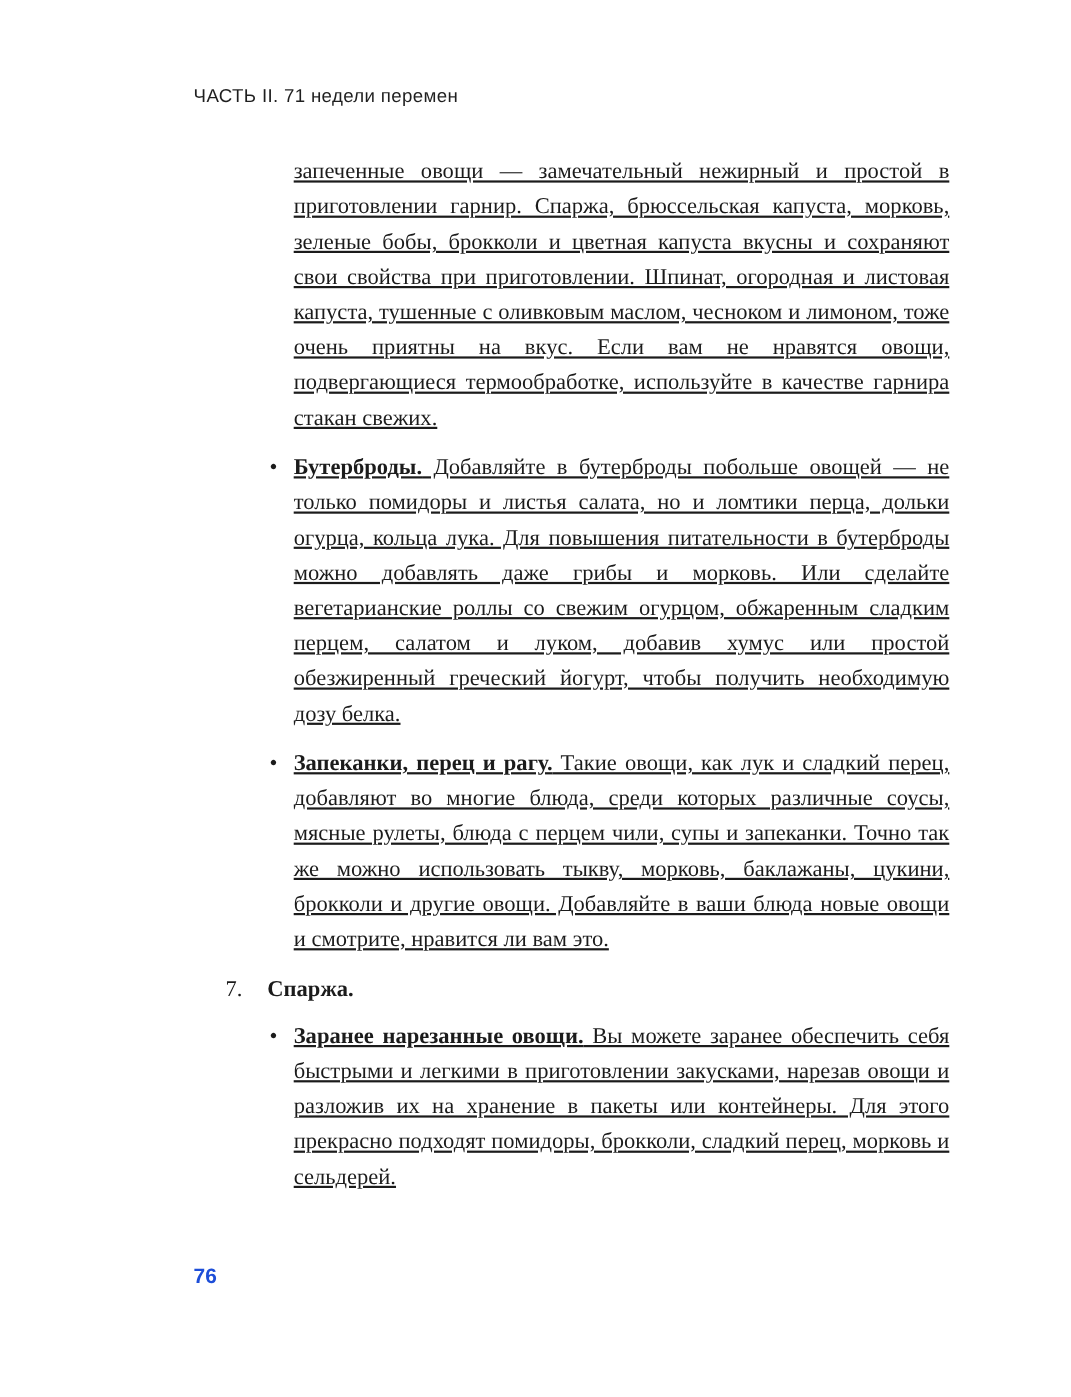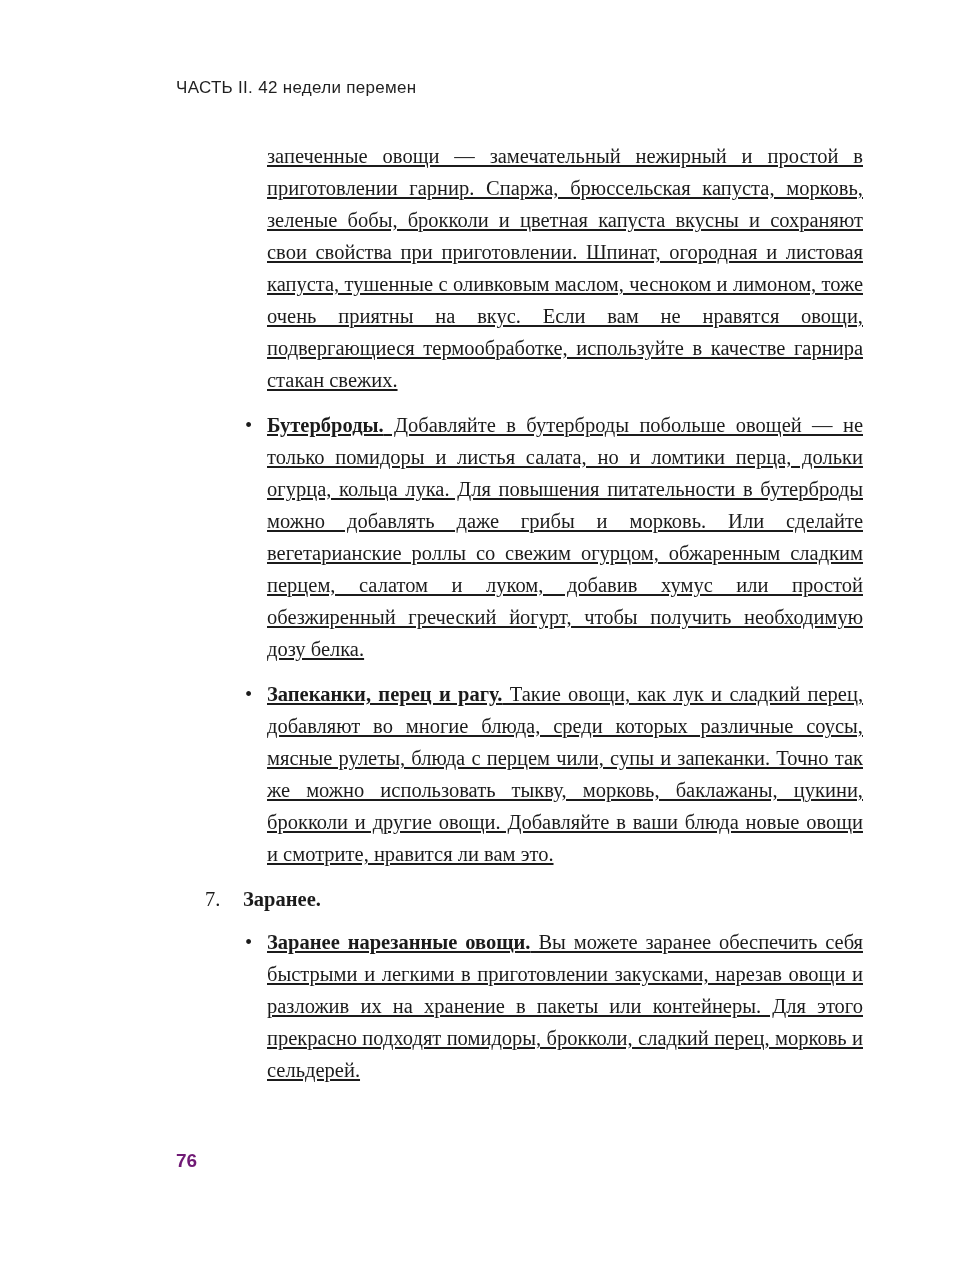--- a/index.html
+++ b/index.html
@@ -54,46 +54,46 @@
     width: 38px;
   }
   .numbered-item .num-label { font-weight: bold; }
   .page-number {
     position: absolute;
     left: 176px;
     top: 1150px;
     font-family: "Liberation Sans", sans-serif;
     font-weight: bold;
     font-size: 19px;
-    color: #701a75;
+    color: #1d4ed8;
   }
 </style>
 </head>
 <body>
 
 <div class="page">
 
-  <div class="running-header">ЧАСТЬ II. 42 недели перемен</div>
+  <div class="running-header">ЧАСТЬ II. 71 недели перемен</div>
 
   <div class="content">
 
     <p class="para continuation">запеченные овощи — замечательный нежирный и простой в приготовлении гарнир. Спаржа, брюссельская капуста, морковь, зеленые бобы, брокколи и цветная капуста вкусны и сохраняют свои свойства при приготовлении. Шпинат, огородная и листовая капуста, тушенные с оливковым маслом, чесноком и лимоном, тоже очень приятны на вкус. Если вам не нравятся овощи, подвергающиеся термообработке, используйте в качестве гарнира стакан свежих.</p>
 
     <div class="bullet-item">
       <span class="bullet-marker">•</span>
       <p class="para"><span class="lead">Бутерброды.</span><span> Добавляйте в бутерброды побольше овощей — не только помидоры и листья салата, но и ломтики перца, дольки огурца, кольца лука. Для повышения питательности в бутерброды можно добавлять даже грибы и морковь. Или сделайте вегетарианские роллы со свежим огурцом, обжаренным сладким перцем, салатом и луком, добавив хумус или простой обезжиренный греческий йогурт, чтобы получить необходимую дозу белка.</span></p>
     </div>
 
     <div class="bullet-item">
       <span class="bullet-marker">•</span>
       <p class="para"><span class="lead">Запеканки, перец и рагу.</span><span> Такие овощи, как лук и сладкий перец, добавляют во многие блюда, среди которых различные соусы, мясные рулеты, блюда с перцем чили, супы и запеканки. Точно так же можно использовать тыкву, морковь, баклажаны, цукини, брокколи и другие овощи. Добавляйте в ваши блюда новые овощи и смотрите, нравится ли вам это.</span></p>
     </div>
 
     <div class="numbered-item">
-      <span class="number">7.</span><span class="num-label">Заранее.</span>
+      <span class="number">7.</span><span class="num-label">Спаржа.</span>
     </div>
 
     <div class="bullet-item">
       <span class="bullet-marker">•</span>
       <p class="para"><span class="lead">Заранее нарезанные овощи.</span><span> Вы можете заранее обеспечить себя быстрыми и легкими в приготовлении закусками, нарезав овощи и разложив их на хранение в пакеты или контейнеры. Для этого прекрасно подходят помидоры, брокколи, сладкий перец, морковь и сельдерей.</span></p>
     </div>
 
   </div>
 
   <div class="page-number">76</div>

